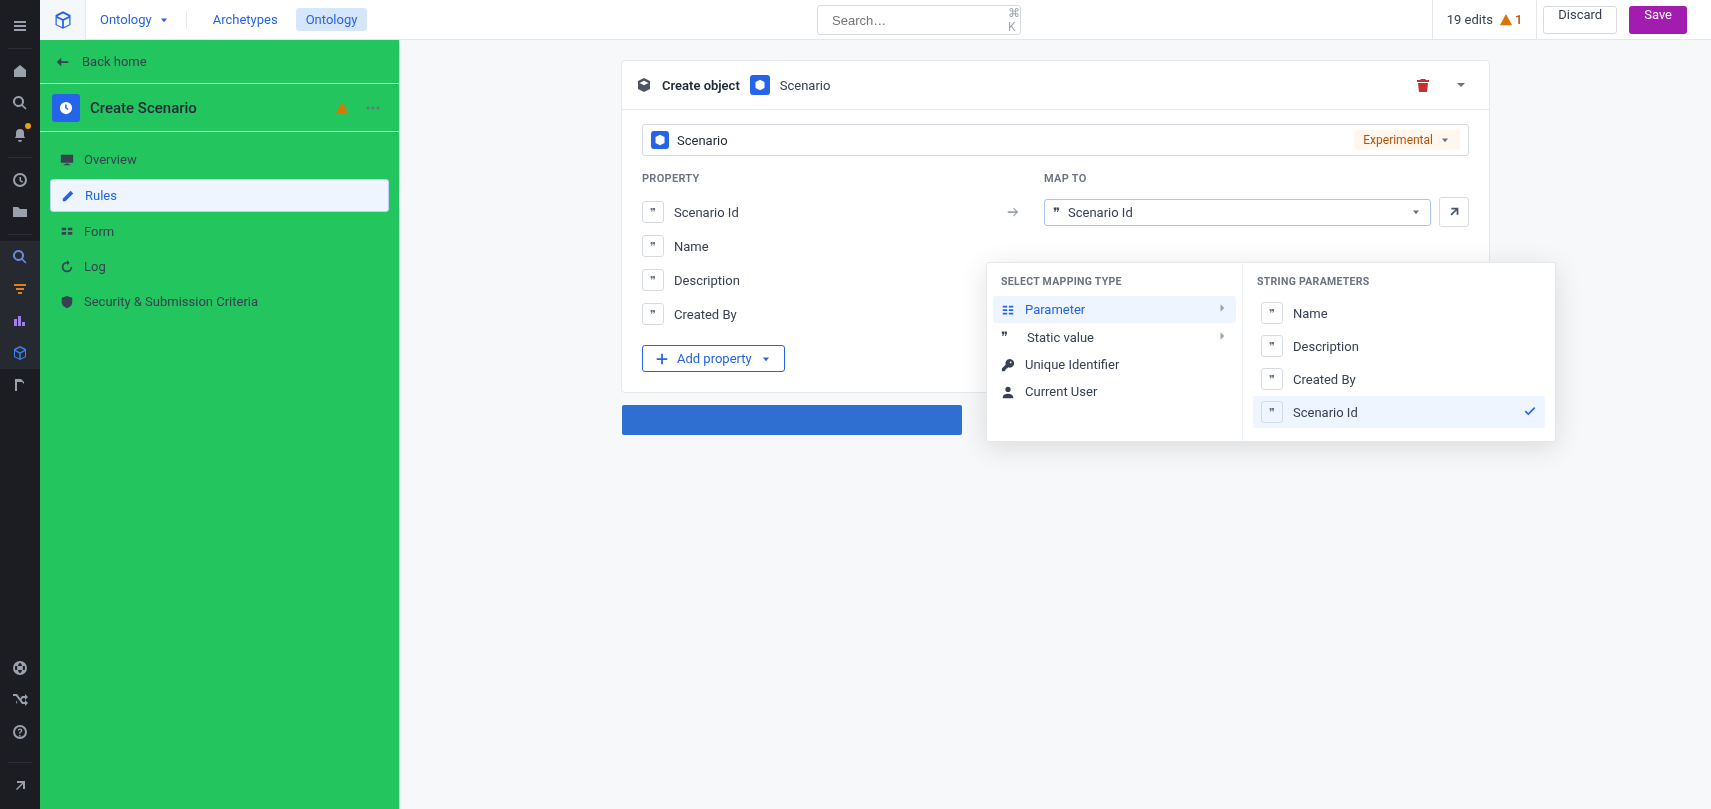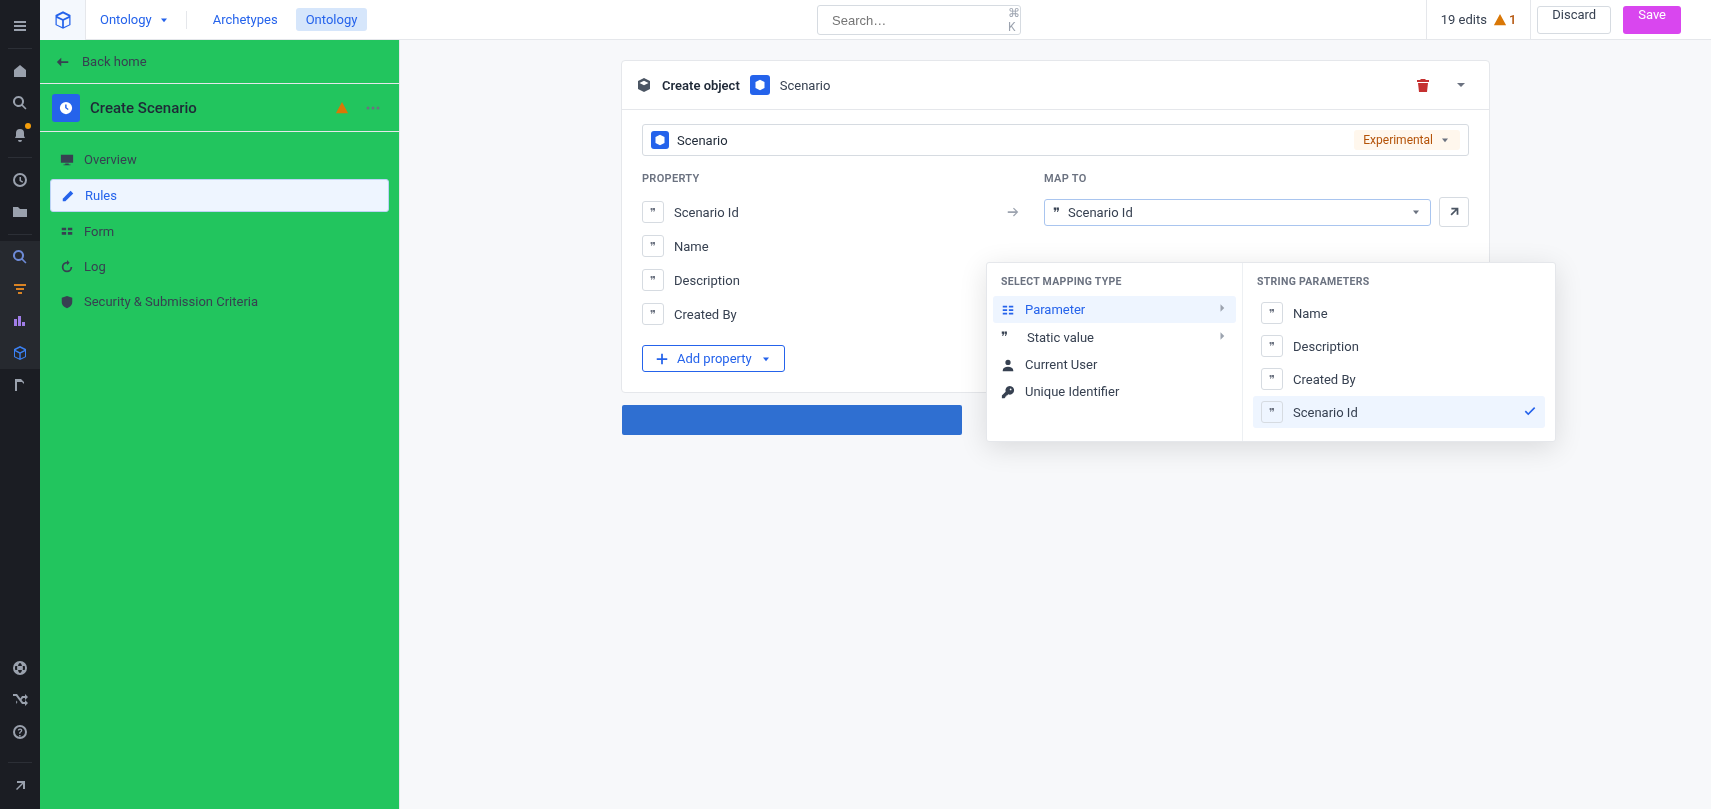--- a/index.html
+++ b/index.html
@@ -164,21 +164,21 @@
     border-radius: 3px;
     display: inline-flex;
     align-items: flex-start;
     justify-content: center;
     font-size: 13px;
     margin: 0 6px;
     cursor: pointer;
     border: 1px solid transparent;
   }
   .topbar .btn.discard { background: #fff; border-color: #d6dbe1; color: #374151; }
-  .topbar .btn.save { background: #d946ef; color: #fff; margin-right: 30px; }
+  .topbar .btn.save { background: #a21caf; color: #fff; margin-right: 24px; }
 
   
   .workspace {
     flex: 1;
     display: flex;
   }
 
   
   .leftpanel {
     width: 360px;
@@ -807,29 +807,29 @@
       <span class="type-chip" style="border:none;width:16px;height:16px;">❞</span>
       <span>Static value</span>
       <span class="chev">
         <svg class="xs" viewBox="0 0 16 16">
             <path d="M6 3l5 5-5 5z"></path>
           </svg>
       </span>
     </div>
     <div class="menu-item">
       <svg class="sm" viewBox="0 0 16 16">
+          <path d="M10 1a5 5 0 00-4.7 6.6L1 12v3h3l1-1v-1h1v-1h1l1.3-1.3A5 5 0 1010 1zm1 3a1 1 0 110 2 1 1 0 010-2z"></path>
+        </svg>
+      <span>Unique Identifier</span>
+    </div>
+    <div class="menu-item">
+      <svg class="sm" viewBox="0 0 16 16">
           <path d="M8 2a3 3 0 100 6 3 3 0 000-6zM2 14c0-2.5 2.7-4 6-4s6 1.5 6 4v1H2z"></path>
         </svg>
       <span>Current User</span>
-    </div>
-    <div class="menu-item">
-      <svg class="sm" viewBox="0 0 16 16">
-          <path d="M10 1a5 5 0 00-4.7 6.6L1 12v3h3l1-1v-1h1v-1h1l1.3-1.3A5 5 0 1010 1zm1 3a1 1 0 110 2 1 1 0 010-2z"></path>
-        </svg>
-      <span>Unique Identifier</span>
     </div>
   </div>
   <div class="col right">
     <div class="col-head">STRING PARAMETERS</div>
     <div class="param-item">
       <span class="type-chip">❞</span>
       <span>Name</span>
     </div>
     <div class="param-item">
       <span class="type-chip">❞</span>

